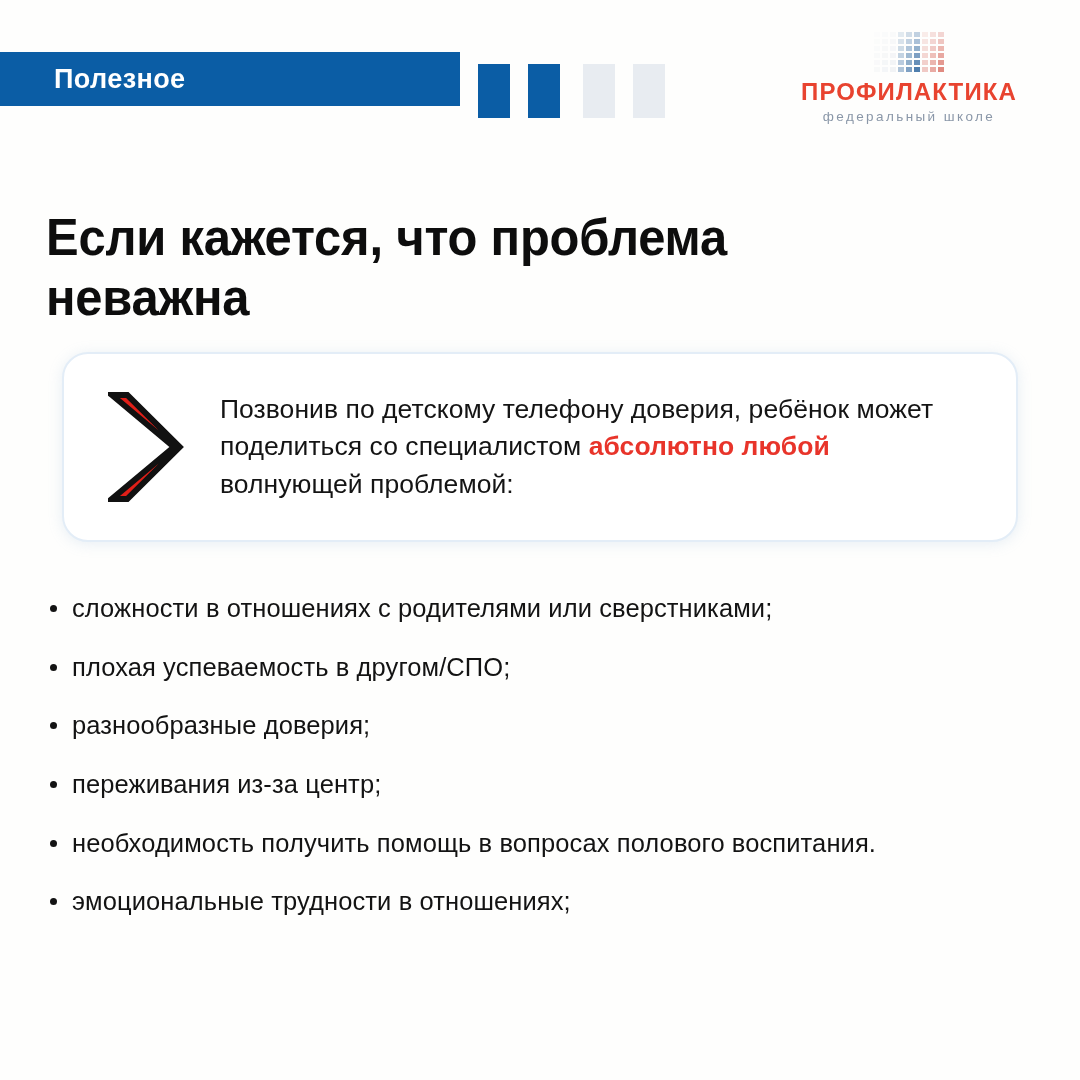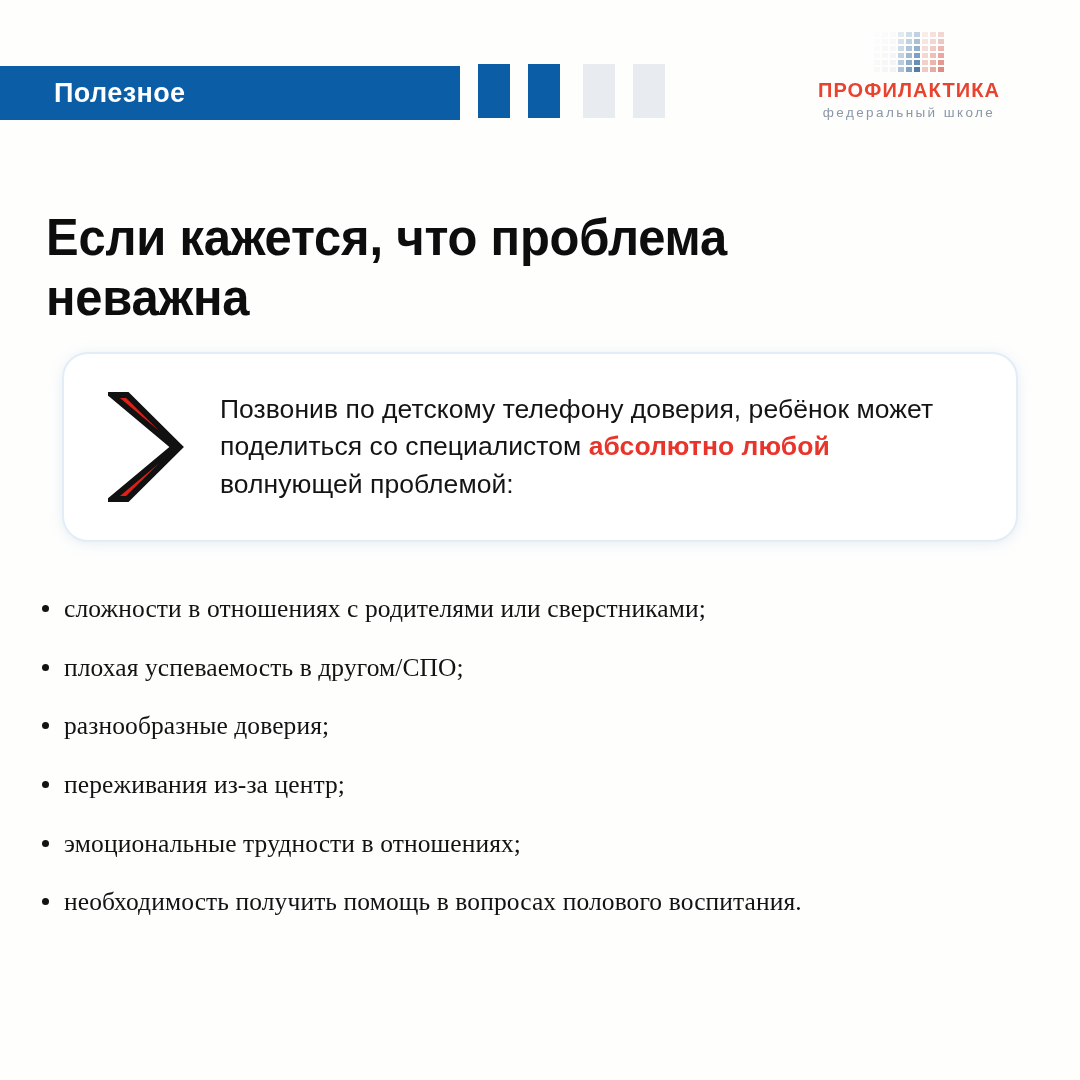--- a/index.html
+++ b/index.html
@@ -29,21 +29,21 @@
     position: absolute;
     top: 0;
     left: 0;
     width: 1080px;
     height: 160px;
   }
 
   .ribbon {
     position: absolute;
     left: 0;
-    top: 66px;
+    top: 52px;
     width: 460px;
     height: 54px;
     background: #0b5da5;
     display: flex;
     align-items: center;
   }
   .ribbon-label {
     color: #ffffff;
     font-size: 27px;
     font-weight: bold;
@@ -79,21 +79,21 @@
     grid-template-columns: repeat(9, 6px);
     grid-template-rows: repeat(6, 5px);
     gap: 2px;
     justify-content: center;
     margin: 0 auto 8px auto;
   }
   .logo-grid i { display: block; width: 6px; height: 5px; }
 
   .logo-word {
     color: #e8432f;
-    font-size: 20px;
+    font-size: 24px;
     font-weight: bold;
     letter-spacing: 1.1px;
     line-height: 1;
     white-space: nowrap;
   }
   .logo-sub {
     color: #8a97a8;
     font-size: 13.5px;
     letter-spacing: 2.4px;
     margin-top: 6px;
@@ -148,27 +148,26 @@
     padding-right: 46px;
   }
   .callout-text .accent {
     color: #e8342a;
     font-weight: bold;
   }
 
   
   .bullets {
     position: absolute;
-    left: 38px;
+    left: 46px;
     top: 592px;
     width: 990px;
     list-style: none;
     margin: 0;
     padding: 0;
-    font-family: Liberation Serif, serif;
   }
   .bullets li {
     position: relative;
     padding-left: 26px;
     margin-bottom: 25px;
     font-size: 25.5px;
     line-height: 1.32;
     color: #131313;
     letter-spacing: 0.1px;
   }
@@ -273,17 +272,17 @@
     <div class="callout-text">
       <span>Позвонив по детскому телефону доверия, ребёнок может поделиться со специалистом </span><span class="accent">абсолютно любой</span><span> волнующей проблемой:</span>
     </div>
   </div>
 
   <ul class="bullets" id="bullet-list">
       <li><span class="dot"></span><span>сложности в отношениях с родителями или сверстниками;</span></li>
       <li><span class="dot"></span><span>плохая успеваемость в другом/СПО;</span></li>
       <li><span class="dot"></span><span>разнообразные доверия;</span></li>
       <li><span class="dot"></span><span>переживания из-за центр;</span></li>
+      <li><span class="dot"></span><span>необходимость получить помощь в вопросах полового воспитания.</span></li>
       <li><span class="dot"></span><span>эмоциональные трудности в отношениях;</span></li>
-      <li><span class="dot"></span><span>необходимость получить помощь в вопросах полового воспитания.</span></li>
     </ul>
 
 </div>
 
 </body></html>

